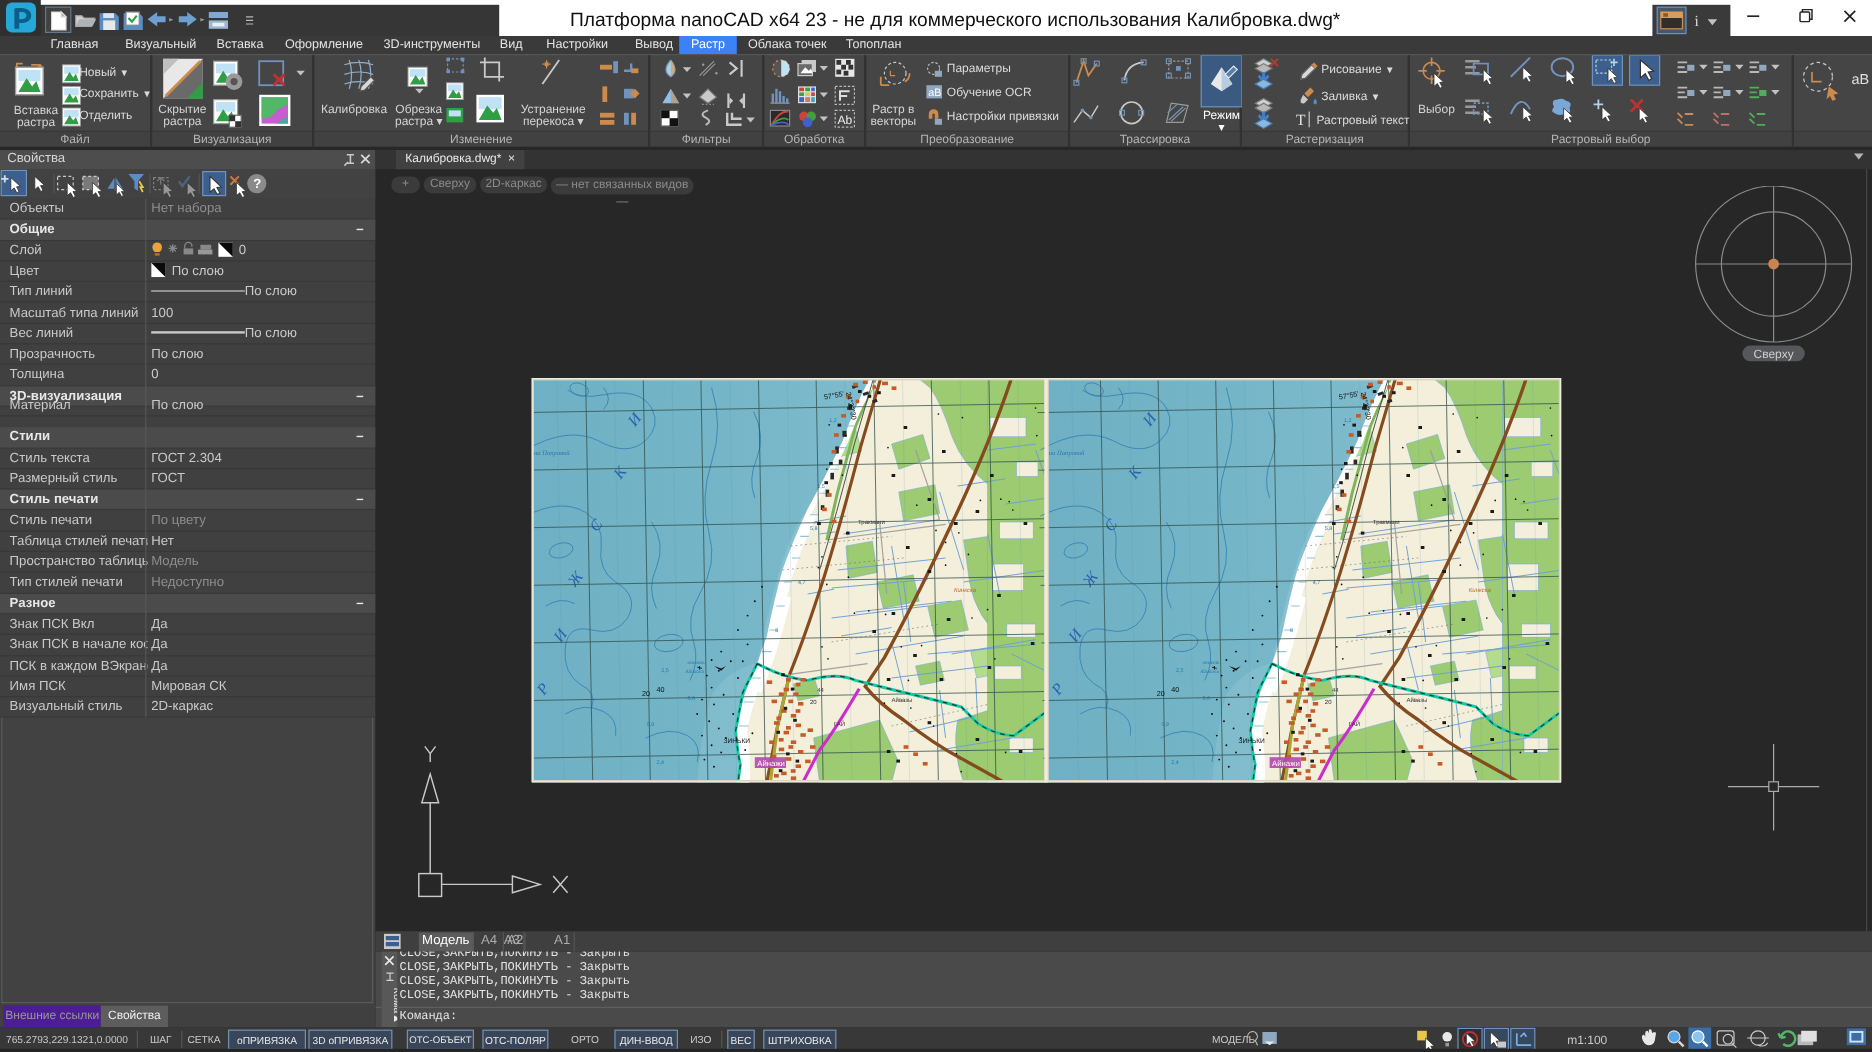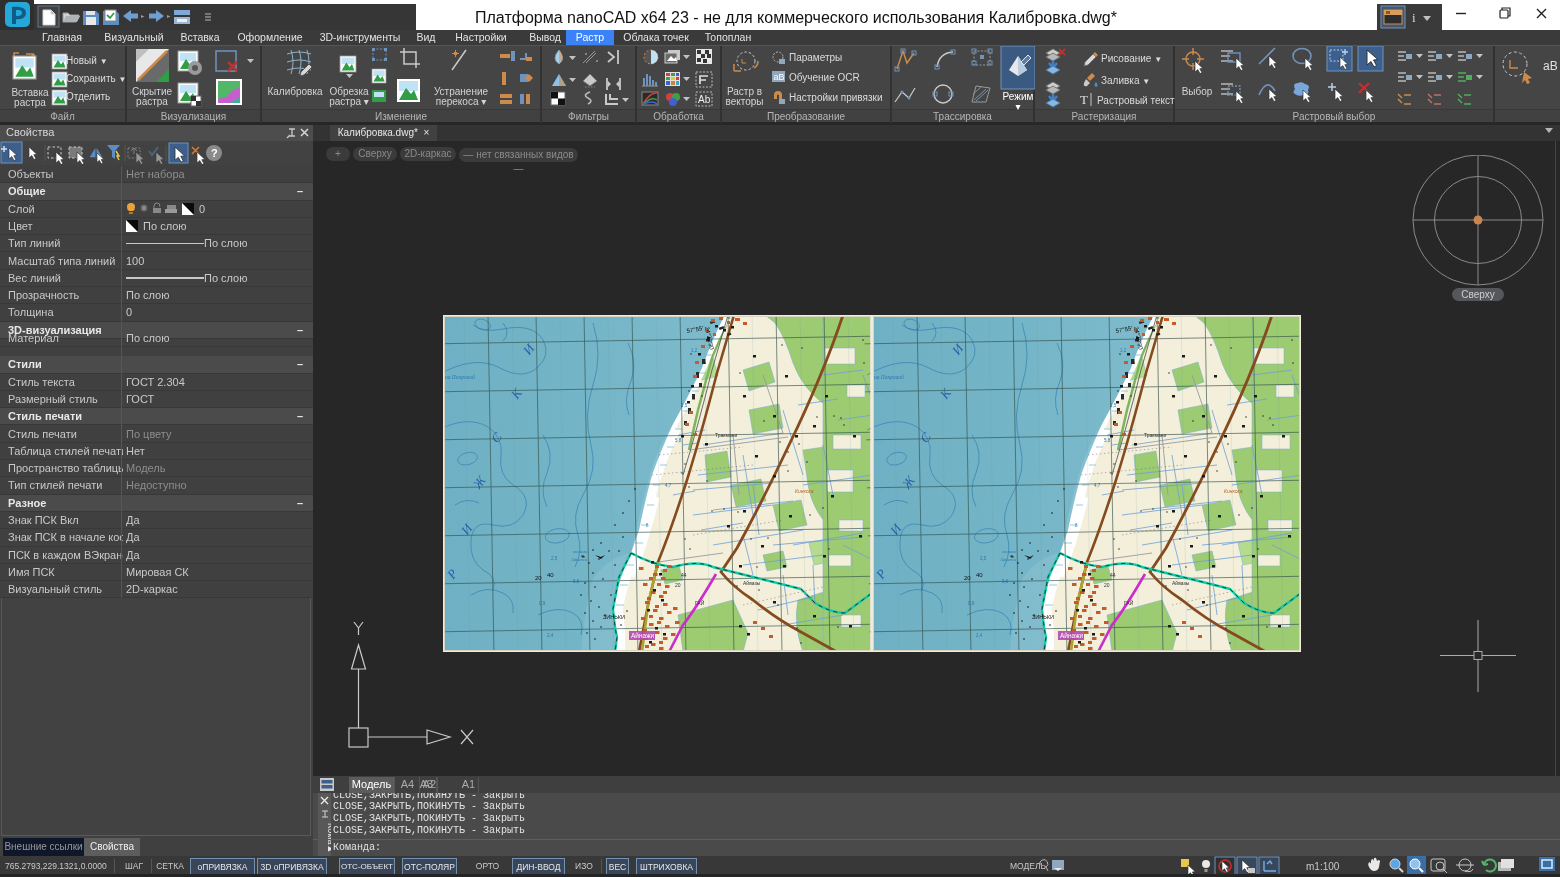--- a/index.html
+++ b/index.html
@@ -727,21 +727,21 @@
 <div class="prow" style="top:438.9px">
         <span class="lbl">Имя ПСК</span>
         <span class="val">Мировая СК</span>
       </div>
 <div class="prow" style="top:456.2px">
         <span class="lbl">Визуальный стиль</span>
         <span class="val">2D-каркас</span>
       </div>
 <div class="vline" style="top:41px;height:432px"></div>
 <div class="abs" style="left:1px;top:473px;width:310px;height:238px;border:1px solid #5a5a5a;border-top:none;background:#424242"></div>
-<div class="abs" style="left:3px;top:713px;width:81px;height:18px;background:#0f172a;color:#989898;font-size:10px;text-align:center;line-height:17px">Внешние ссылки</div>
+<div class="abs" style="left:3px;top:713px;width:81px;height:18px;background:#4c1d95;color:#989898;font-size:10px;text-align:center;line-height:17px">Внешние ссылки</div>
 <div class="abs" style="left:84px;top:713px;width:56px;height:18px;background:#5d5d5d;color:#f0f0f0;font-size:10px;text-align:center;line-height:17px">Свойства</div>
 </div>
 
 <div class="abs" id="canvas"></div>
 <div class="abs" id="doctabs"></div>
 <div class="abs" id="doctab">Калибровка.dwg*&nbsp;&nbsp;×</div>
 <div class="pill" style="left:326px;top:147px;width:24px">+</div>
 <div class="pill" style="left:353px;top:147px;width:44px">Сверху</div>
 <div class="pill" style="left:400px;top:147px;width:56px">2D-каркас</div>
 <div class="pill" style="left:459px;top:148px;width:119px">— нет связанных видов —</div>

